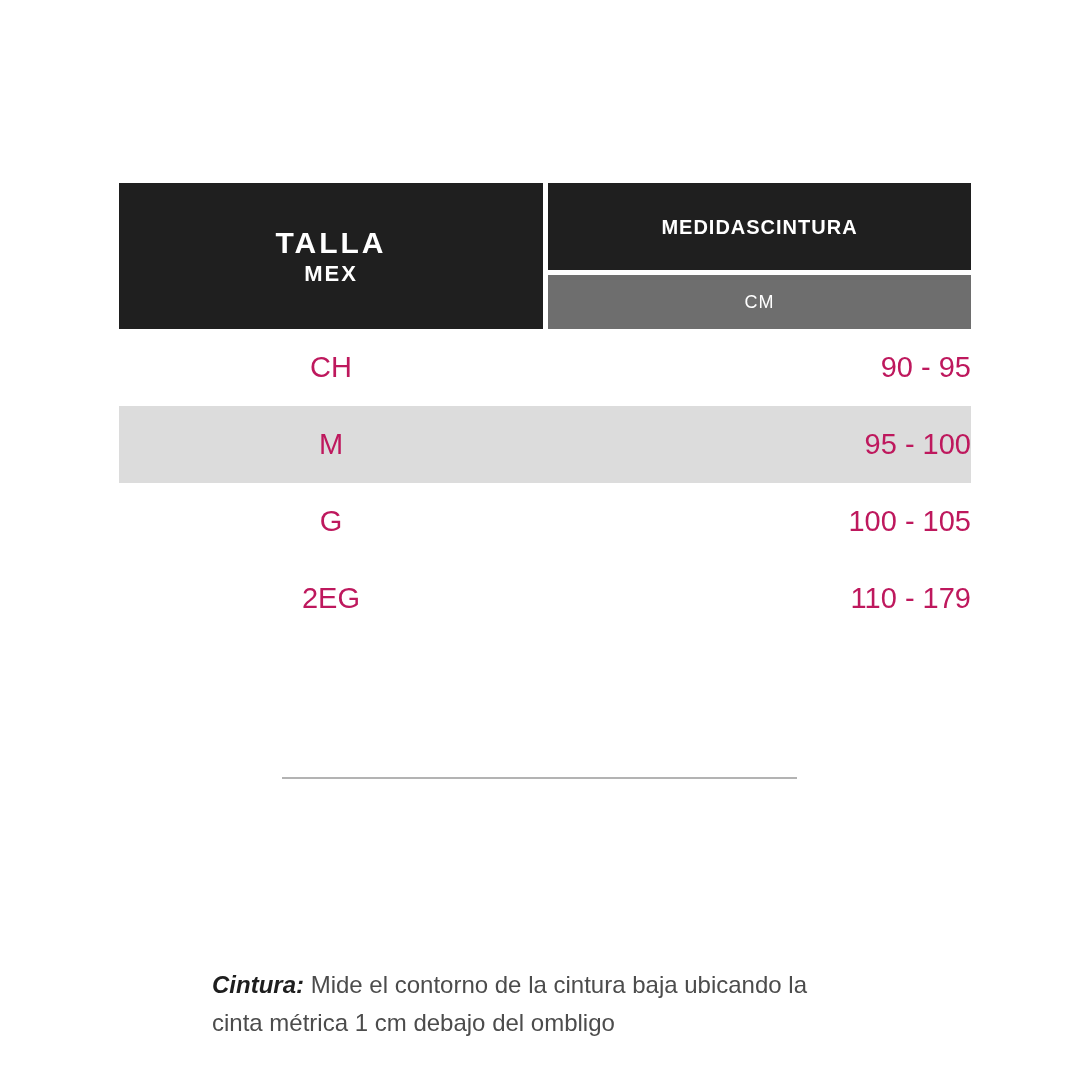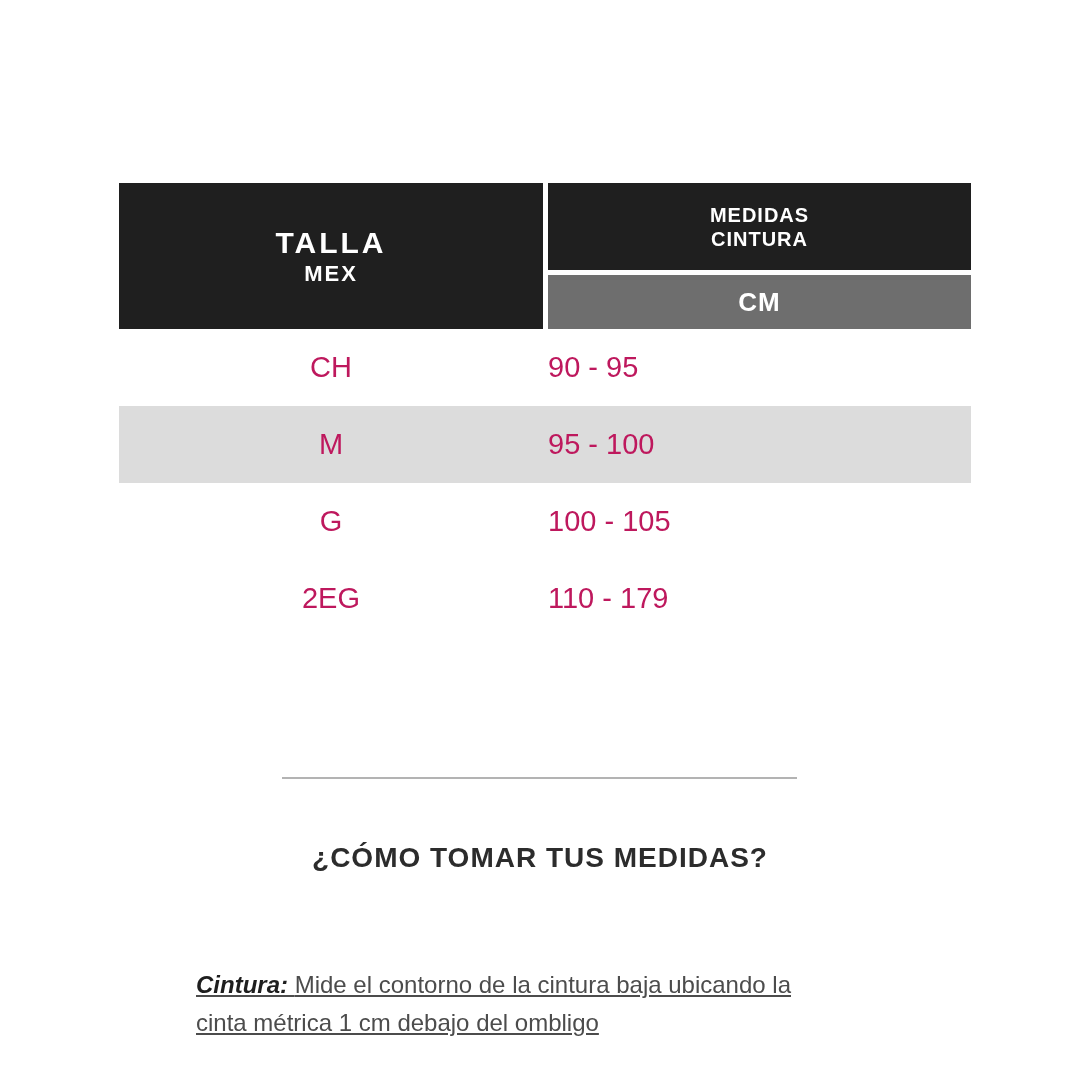--- a/index.html
+++ b/index.html
@@ -28,45 +28,45 @@
   .th-size .t1 { font-size: 30px; font-weight: 700; letter-spacing: 3px; line-height: 35px; }
   .th-size .t2 { font-size: 22px; font-weight: 700; letter-spacing: 2px; line-height: 27px; }
 
   .th-gap { width: 5px; background: #ffffff; }
 
   .th-measure-col { width: 423px; display: flex; flex-direction: column; }
   .th-measure {
     height: 87px;
     background: #1f1f1f;
     color: #ffffff;
-    display: flex; flex-direction: column;
+    display: flex; flex-direction: row;
     align-items: center; justify-content: center;
     font-size: 20px; font-weight: 700; letter-spacing: 1px; line-height: 24px;
   }
   .th-unit {
     margin-top: 5px;
     height: 54px;
     background: #6e6e6e;
     color: #ffffff;
     display: flex; align-items: center; justify-content: center;
-    font-size: 26px; font-weight: 700; letter-spacing: 1px;
+    font-size: 18px; font-weight: 400; letter-spacing: 1px;
   }
 
   .trow {
     display: flex;
     height: 77px;
     align-items: center;
     color: #be185d;
     font-size: 29px;
     background: #ffffff;
   }
   .trow.striped { background: #dcdcdc; }
   .cell-size { width: 424px; text-align: center; }
   .cell-gap { width: 5px; }
-  .cell-range { width: 423px; text-align: left; }
+  .cell-range { width: 423px; text-align: right; }
 
   
   .divider {
     position: absolute;
     left: 282px; top: 777px;
     width: 515px; height: 2px;
     background: #b3b3b3;
   }
 
   .howto-heading {
@@ -75,26 +75,25 @@
     width: 100%;
     text-align: center;
     font-size: 28px;
     font-weight: 700;
     letter-spacing: 1px;
     color: #2c2c2c;
   }
 
   .howto-text {
     position: absolute;
-    left: 196px; top: 942px;
+    left: 212px; top: 942px;
     width: 700px;
     font-size: 24px;
     line-height: 38px;
     color: #4c4c4c;
-    text-decoration: underline;
   }
   .howto-text .label {
     font-weight: 700;
     font-style: italic;
     color: #1e1e1e;
   }
 </style>
 </head>
 <body>
 
@@ -141,21 +140,20 @@
     <div class="trow">
       <div class="cell-size">2EG</div>
       <div class="cell-gap"></div>
       <div class="cell-range">110 - 179</div>
     </div>
 
   </div>
 
   <div class="divider"></div>
 
-  <div class="howto-heading">¿CÓMO TOMAR TUS MEDIDAS?</div>
 
   <p class="howto-text">
     <strong class="label">Cintura:</strong>
     <span>Mide el contorno de la cintura baja ubicando la</span><br>
     <span>cinta métrica 1 cm debajo del ombligo</span>
   </p>
 
 </div>
 
 </body></html>

